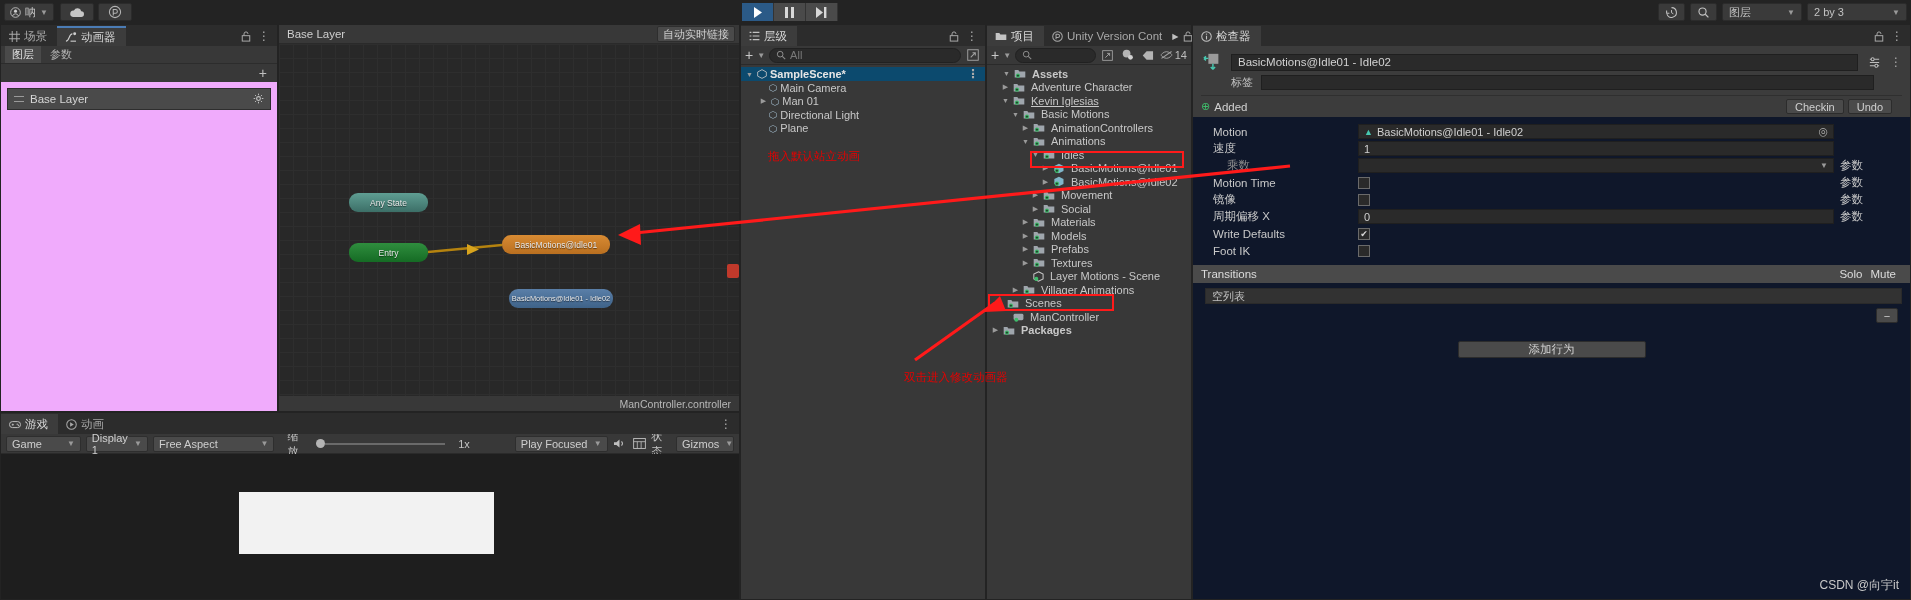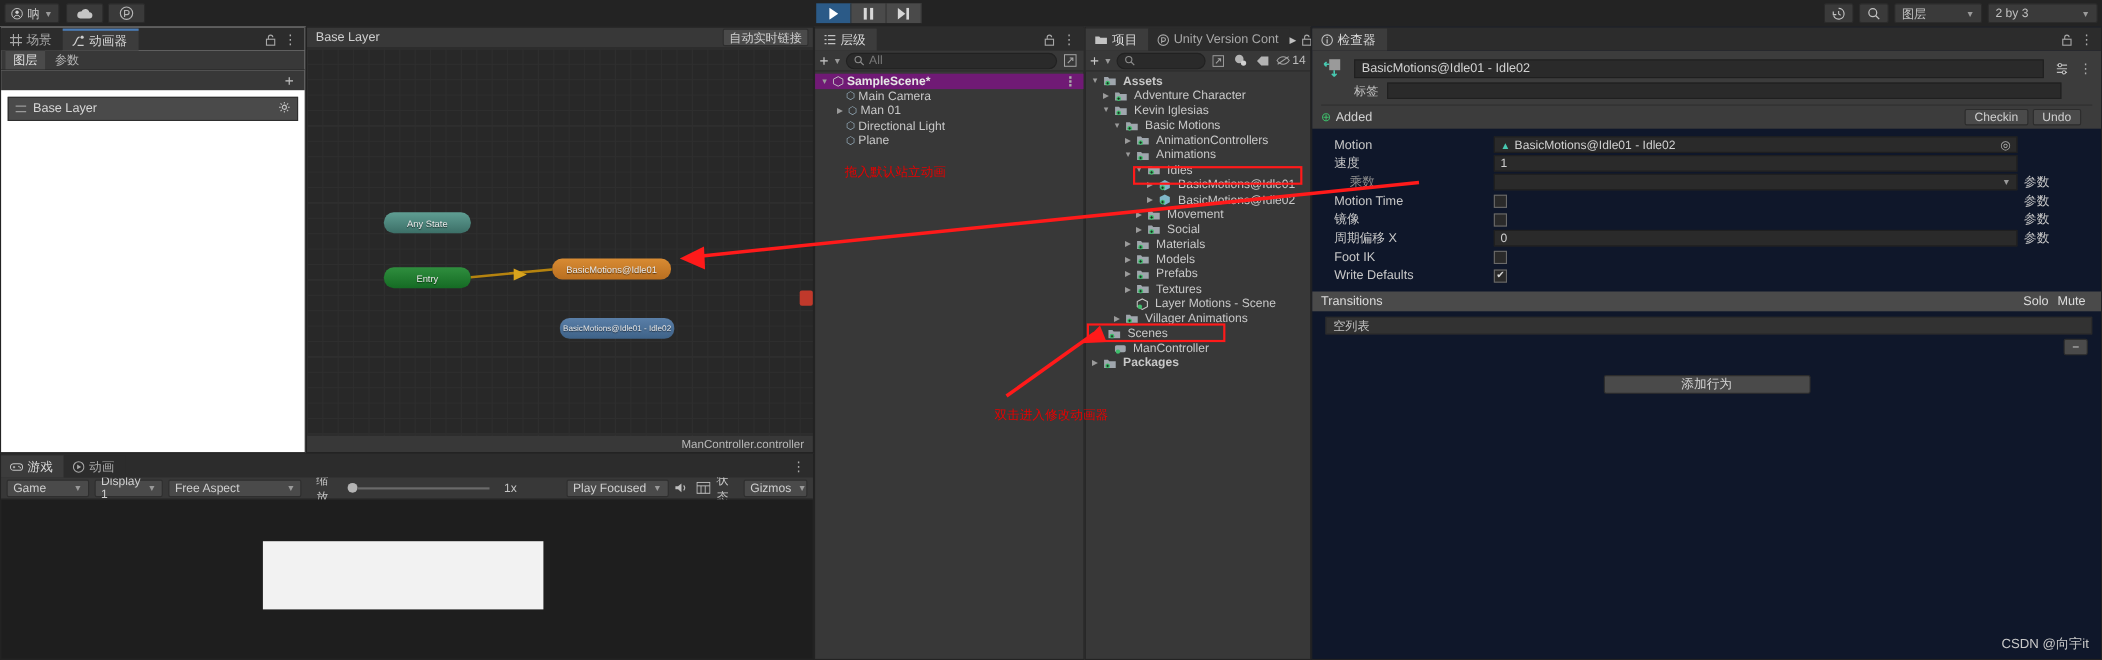--- a/index.html
+++ b/index.html
@@ -52,21 +52,21 @@
   }
   #playgroup { position: absolute; left: 742px; top: 3px; display: flex; height: 18px; }
   .playbtn { width: 32px; height: 18px; background: #4a4a4a; display:flex; align-items:center; justify-content:center; color:#d8d8d8; font-size:10px; border-right:1px solid #333; }
   .playbtn.on { background: #2b5a87; }
   #topright { position: absolute; right: 4px; top: 3px; height: 18px; display: flex; align-items: center; gap: 5px; }
   .tr-btn { height: 18px; min-width: 26px; background: #3a3a3a; border:1px solid #2b2b2b; border-radius:2px;
             display:flex; align-items:center; justify-content:center; gap:5px; padding: 0 6px; color:#c2c2c2; font-size: 11px; }
   .carrow { font-size: 8px; color: #9a9a9a; }
 
   
-  #animLeft { left: 0; top: 24px; width: 278px; height: 388px; background:#ffffff; }
+  #animLeft { left: 0; top: 24px; width: 278px; height: 388px; background:#f0abfc; }
   #animLeft .subtabs { height: 18px; background:#383838; display:flex; align-items:center; padding-left:4px; gap:2px; border-bottom:1px solid #2c2c2c;}
   .subtab { height: 17px; padding: 0 7px; display:flex; align-items:center; font-size:11px; color:#b4b4b4; }
   .subtab.sel { background:#4a4a4a; color:#e0e0e0; }
   .plusrow { height:18px; display:flex; align-items:center; justify-content:flex-end; padding-right:10px; background:#383838;}
   .layeritem { margin: 6px 6px 0 6px; height: 22px; background: #4a4a4a; border:1px solid #2e2e2e;
                display:flex; align-items:center; padding: 0 6px; gap:6px; font-size:11.5px; color:#d6d6d6; }
 
   
   #animGraph { left: 278px; top: 24px; width: 462px; height: 388px; background:#282828; overflow:hidden; }
   #graphHeader { height: 19px; background:#383838; display:flex; align-items:center; padding-left:8px; font-size:11.5px; color:#cfcfcf; border-bottom:1px solid #2a2a2a;}
@@ -94,21 +94,21 @@
   #bottomPanel { left: 0; top: 412px; width: 740px; height: 188px; background:#383838; }
   #gameToolbar { height: 20px; background:#383838; display:flex; align-items:center; gap:5px; padding:0 5px; border-bottom:1px solid #2a2a2a; font-size:11px; }
   .dd { height:16px; background:#4a4a4a; border:1px solid #2e2e2e; border-radius:2px; display:flex;
         align-items:center; gap:6px; padding:0 5px; color:#cfcfcf; font-size:11px; }
   #gameView { position:absolute; left:0; top:41px; right:0; bottom:0; background:#1e1e1e; overflow:hidden; }
   #gvFloor { position:absolute; left:238px; top:38px; width:255px; height:62px; background:#f2f2f2; transform: perspective(200px) rotateX(0deg); }
 
   
   #hier { left: 740px; top: 24px; width: 246px; height: 576px; background:#383838; }
   .treerow { height:13.5px; display:flex; align-items:center; gap:3px; font-size:11px; color:#c8c8c8; white-space:nowrap; }
-  .treerow.scene { background:#701a75; color:#e6e6e6; font-weight:bold; }
+  .treerow.scene { background:#0c4a6e; color:#e6e6e6; font-weight:bold; }
   .arrow { width:9px; text-align:center; color:#9a9a9a; font-size:7px; }
   .gico { color:#9fb8c8; font-size:9.5px; }
 
   
   #proj { left: 986px; top: 24px; width: 206px; height: 576px; background:#383838; }
 
   
   #insp { left: 1192px; top: 24px; width: 719px; height: 576px; background:#0f172a; }
   #inspHeadArea { background:#3c3c3c; padding: 6px 8px 0 8px; }
   .namerow { display:flex; align-items:center; gap:8px; }
@@ -473,21 +473,21 @@
       </span>
       <span class="icbtn" style="width:auto;gap:2px">
         <svg width="13" height="10" viewBox="0 0 14 10">
             <path d="M1 5s2.4-3.6 6-3.6S13 5 13 5s-2.4 3.6-6 3.6S1 5 1 5z" fill="none" stroke="#a4a4a4" stroke-width="1"></path>
             <path d="M1.6 8.6L12.4 1.2" stroke="#a4a4a4" stroke-width="1.1"></path>
           </svg>
         <span style="font-size:11px;color:#bdbdbd">14</span>
       </span>
     </div>
     <div id="projTree" style="padding-top:2px">
-        <div class="treerow" style="padding-left: 4px;">
+        <div class="treerow" style="padding-left: 15px;">
           <span class="arrow">▼</span>
           <span style="display: inline-flex; align-items: center;">
             <svg width="12" height="9" viewBox="0 0 13 10">
               <path d="M0.6 9.4V1.2h4l1.2 1.5h6.6V9.4z" fill="#9fa6ad"></path>
               <circle cx="4.2" cy="7.4" r="2.4" fill="#3ebd6b"></circle>
               <path d="M4.2 6.1v2.6M2.9 7.4h2.6" stroke="#1d1d1d" stroke-width="0.8"></path>
             </svg>
           </span>
           <span style="padding-left: 3px; font-weight: bold;">Assets</span>
         </div>
@@ -504,21 +504,21 @@
         </div>
         <div class="treerow" style="padding-left: 14px;">
           <span class="arrow">▼</span>
           <span style="display: inline-flex; align-items: center;">
             <svg width="12" height="9" viewBox="0 0 13 10">
               <path d="M0.6 9.4V1.2h4l1.2 1.5h6.6V9.4z" fill="#9fa6ad"></path>
               <circle cx="4.2" cy="7.4" r="2.4" fill="#3ebd6b"></circle>
               <path d="M4.2 6.1v2.6M2.9 7.4h2.6" stroke="#1d1d1d" stroke-width="0.8"></path>
             </svg>
           </span>
-          <span style="padding-left: 3px;">Kevin Iglesias</span>
+          <span style="padding-left: 3px; text-decoration: underline;">Kevin Iglesias</span>
         </div>
         <div class="treerow" style="padding-left: 24px;">
           <span class="arrow">▼</span>
           <span style="display: inline-flex; align-items: center;">
             <svg width="12" height="9" viewBox="0 0 13 10">
               <path d="M0.6 9.4V1.2h4l1.2 1.5h6.6V9.4z" fill="#9fa6ad"></path>
               <circle cx="4.2" cy="7.4" r="2.4" fill="#3ebd6b"></circle>
               <path d="M4.2 6.1v2.6M2.9 7.4h2.6" stroke="#1d1d1d" stroke-width="0.8"></path>
             </svg>
           </span>
@@ -814,32 +814,32 @@
         <div class="plabel">周期偏移 X</div>
         <div class="pval">
           <div class="numfield">
               <span>0</span>
             </div>
           <div class="ptail">参数</div>
         </div>
       </div>
 
       <div class="prow">
+        <div class="plabel">Write Defaults</div>
+        <div class="pval">
+            <div class="cb">✔</div>
+            <div style="flex:1"></div>
+            <div class="ptail"></div>
+          </div>
+      </div>
+
+      <div class="prow">
         <div class="plabel">Foot IK</div>
         <div class="pval">
             <div class="cb"></div>
-            <div style="flex:1"></div>
-            <div class="ptail"></div>
-          </div>
-      </div>
-
-      <div class="prow">
-        <div class="plabel">Write Defaults</div>
-        <div class="pval">
-            <div class="cb">✔</div>
             <div style="flex:1"></div>
             <div class="ptail"></div>
           </div>
       </div>
     </div>
 
     <div class="transhdr">
       <span>Transitions</span>
       <span style="margin-left:auto;display:flex;gap:8px;padding-right:6px">
         <span>Solo</span>

